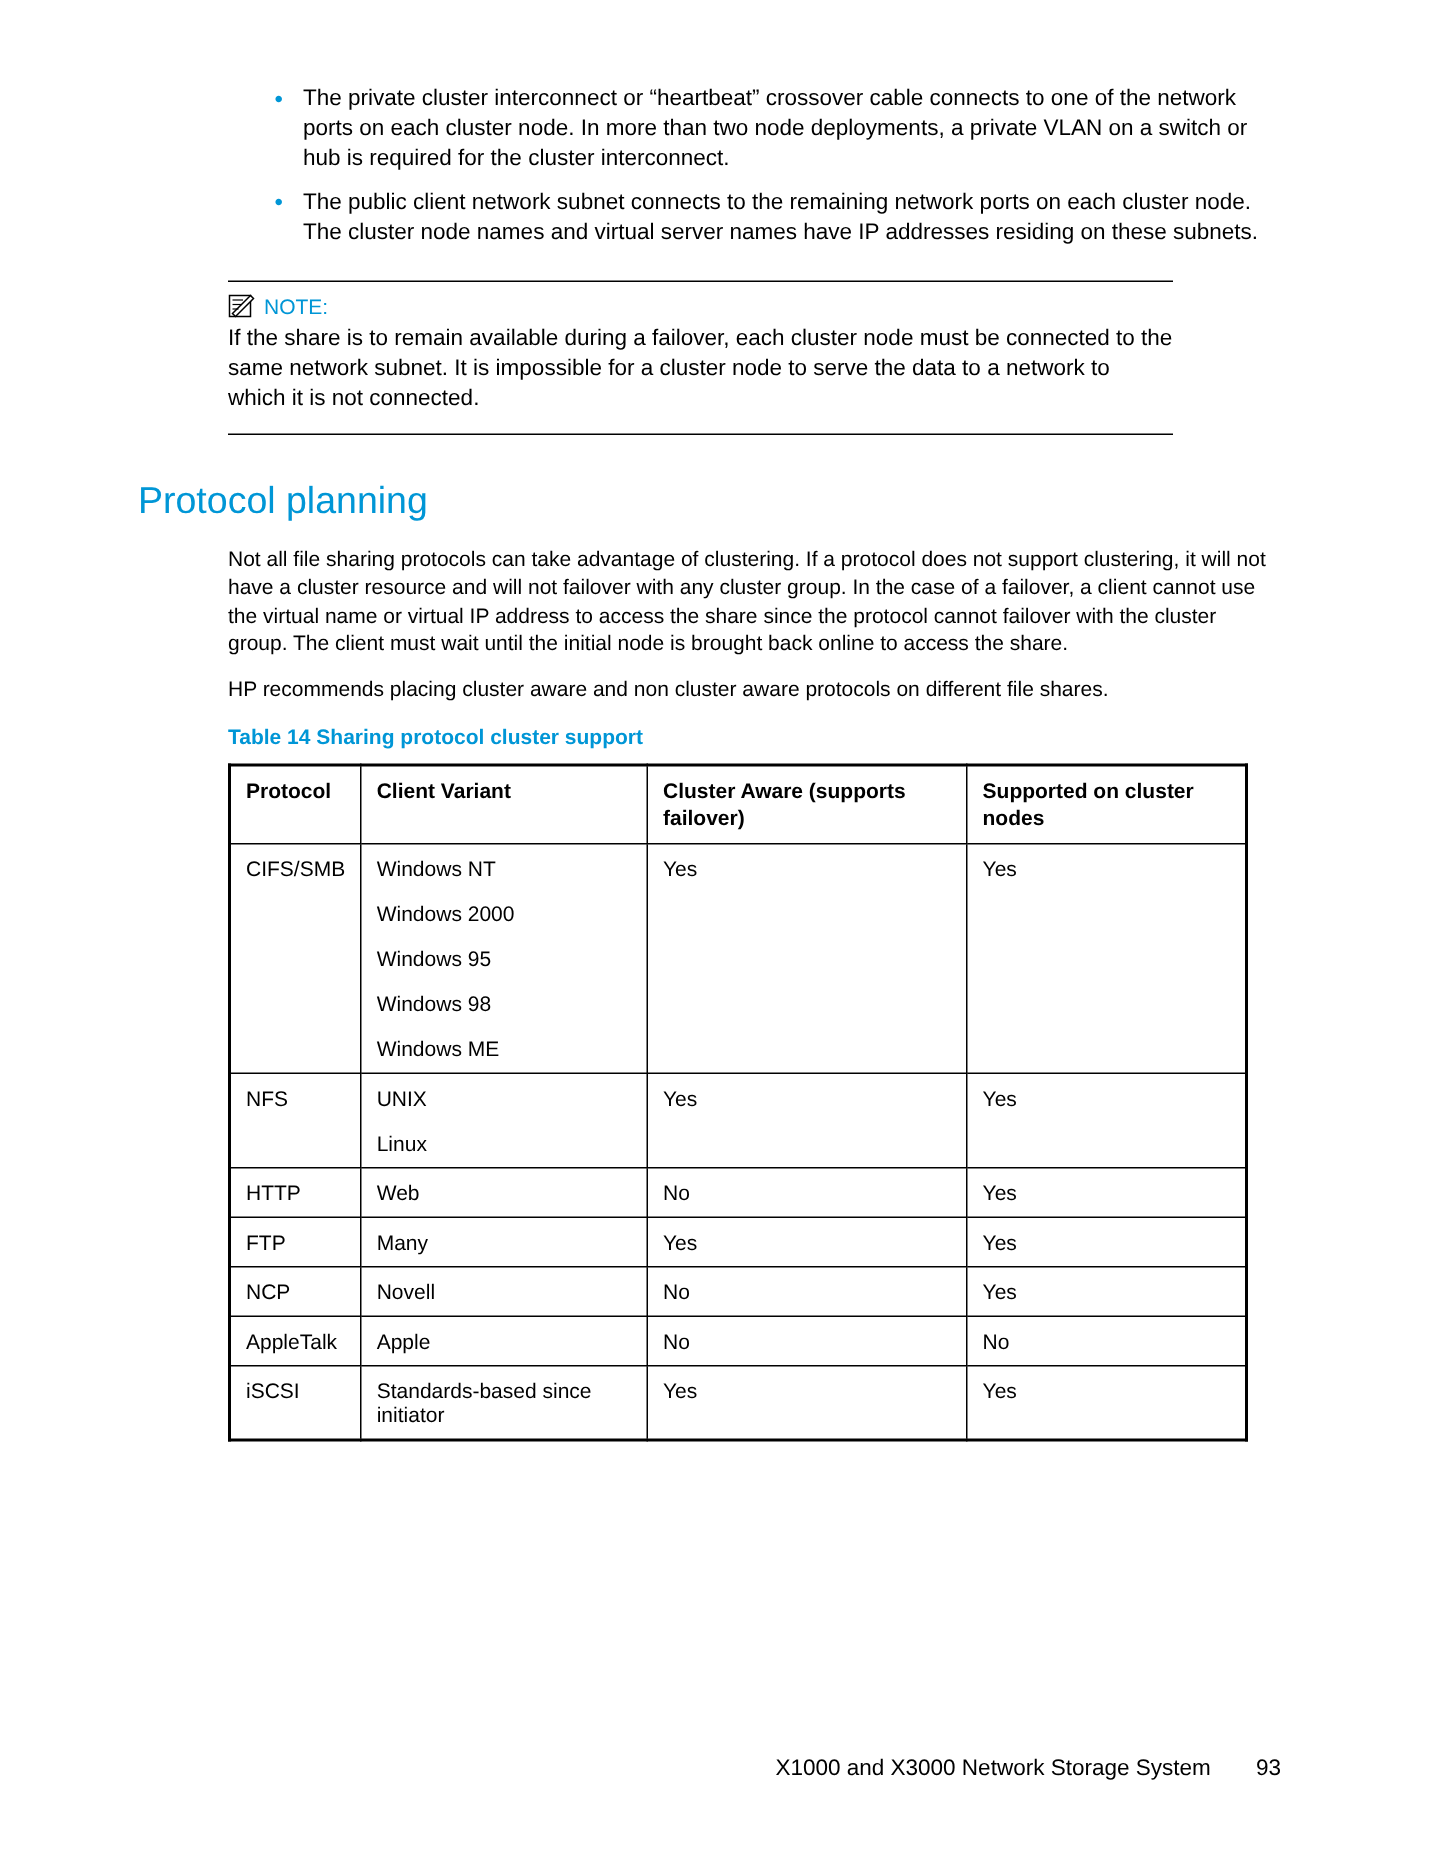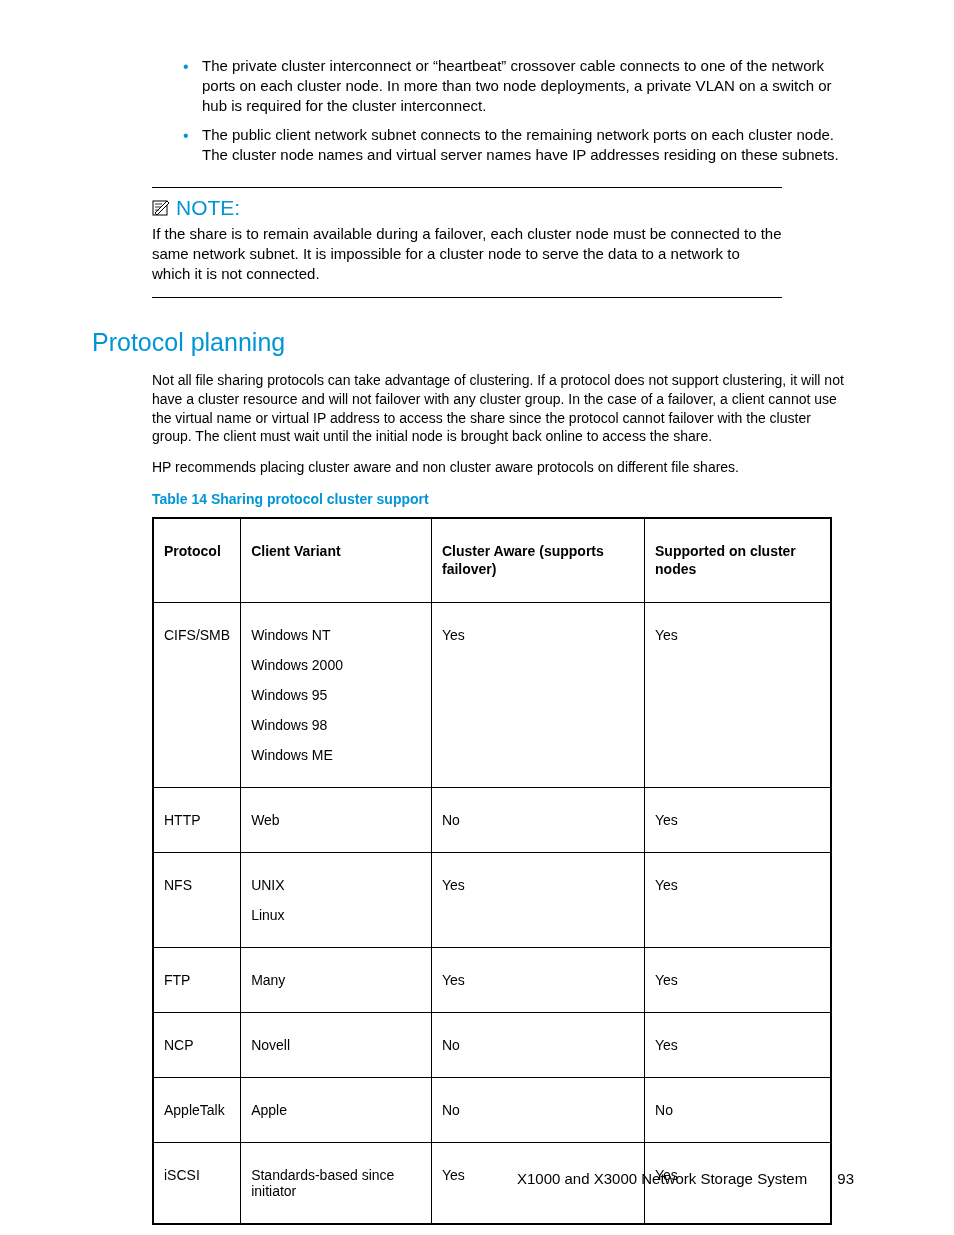--- a/index.html
+++ b/index.html
@@ -46,21 +46,21 @@
   }
   .note-head {
     display: flex;
     align-items: center;
     gap: 6px;
     margin-top: 8px;
     margin-bottom: 4px;
   }
   .note-label {
     color: #0096d6;
-    font-size: 21px;
+    font-size: 14px;
     font-weight: 400;
   }
   .note-icon {
     width: 18px;
     height: 16px;
     flex-shrink: 0;
   }
   .note-body {
     font-size: 15px;
     line-height: 1.35;
@@ -84,21 +84,21 @@
     font-weight: 700;
   }
   table.protocol {
     margin-left: 72px;
     border-collapse: collapse;
     width: 680px;
     border: 2px solid #000;
   }
   table.protocol th, table.protocol td {
     border: 1px solid #000;
-    padding: 24px 10px;
+    padding: 8px 10px;
     font-size: 14px;
     text-align: left;
     vertical-align: top;
   }
   table.protocol th {
     font-weight: 700;
     line-height: 1.25;
   }
   td .variant-line {
     display: block;
@@ -167,34 +167,34 @@
             <span class="variant-line">Windows NT</span>
             <span class="variant-line">Windows 2000</span>
             <span class="variant-line">Windows 95</span>
             <span class="variant-line">Windows 98</span>
             <span class="variant-line">Windows ME</span>
           </td>
           <td>Yes</td>
           <td>Yes</td>
         </tr>
         <tr>
-          <td>HTTP</td>
-          <td>
-            <span class="variant-line">Web</span>
-          </td>
-          <td>No</td>
-          <td>Yes</td>
-        </tr>
-        <tr>
           <td>NFS</td>
           <td>
             <span class="variant-line">UNIX</span>
             <span class="variant-line">Linux</span>
           </td>
           <td>Yes</td>
+          <td>Yes</td>
+        </tr>
+        <tr>
+          <td>HTTP</td>
+          <td>
+            <span class="variant-line">Web</span>
+          </td>
+          <td>No</td>
           <td>Yes</td>
         </tr>
         <tr>
           <td>FTP</td>
           <td>
             <span class="variant-line">Many</span>
           </td>
           <td>Yes</td>
           <td>Yes</td>
         </tr>

